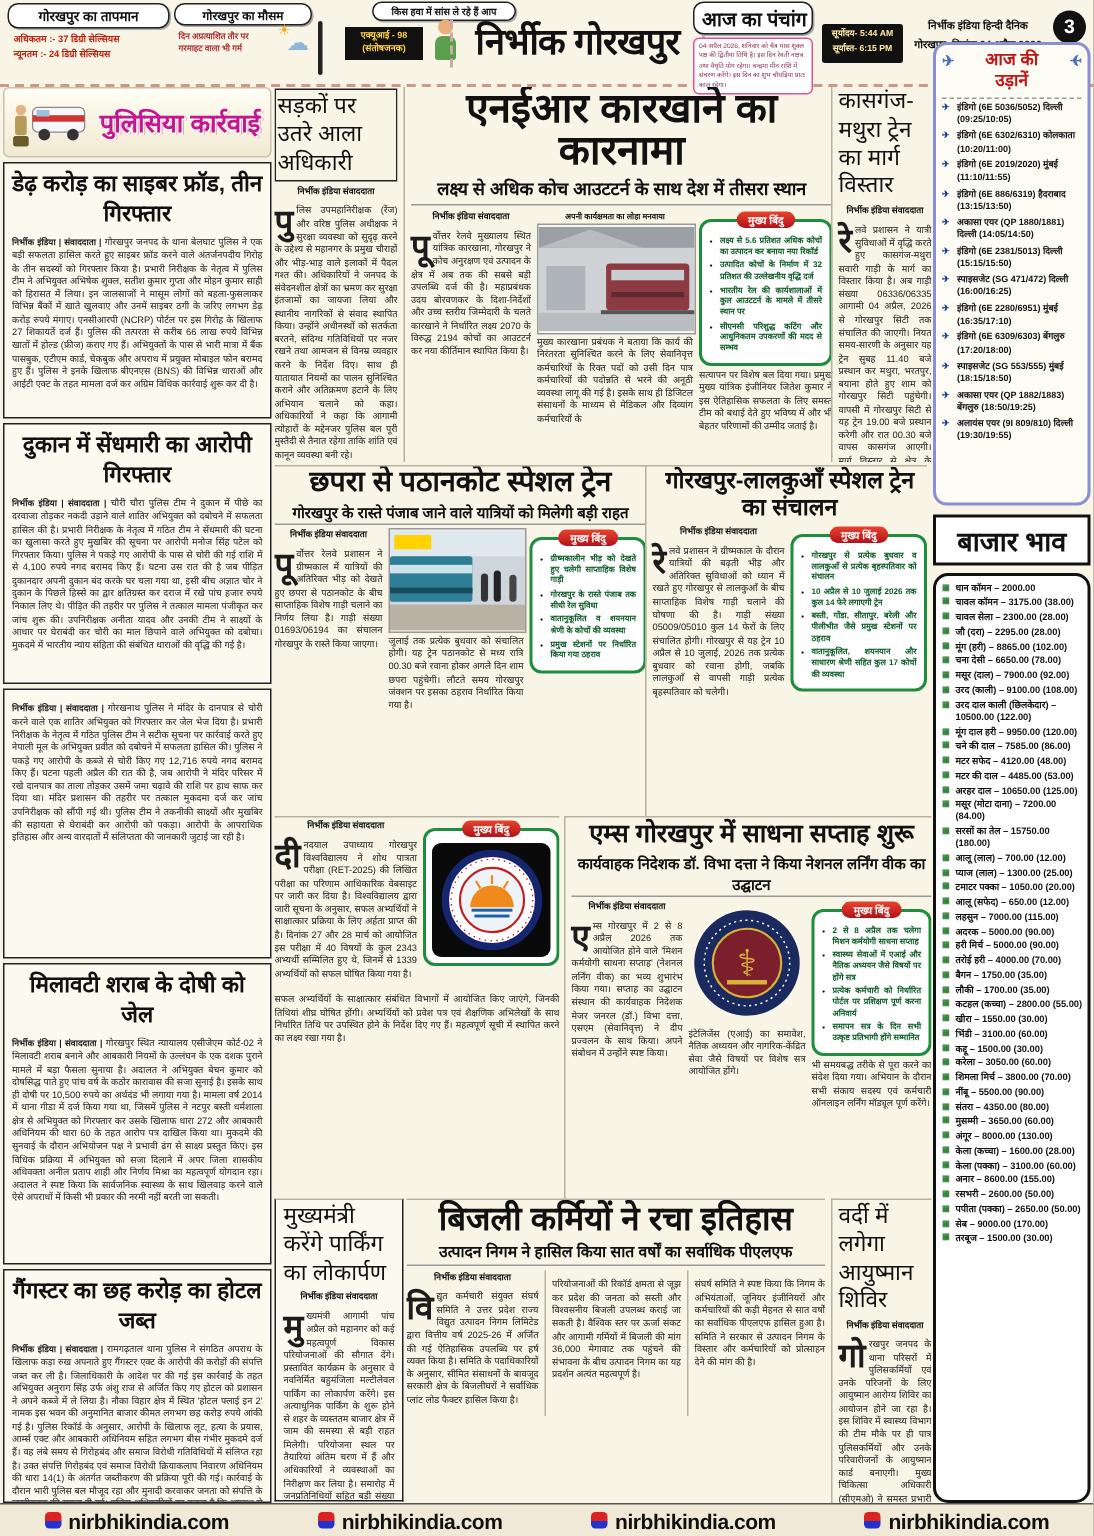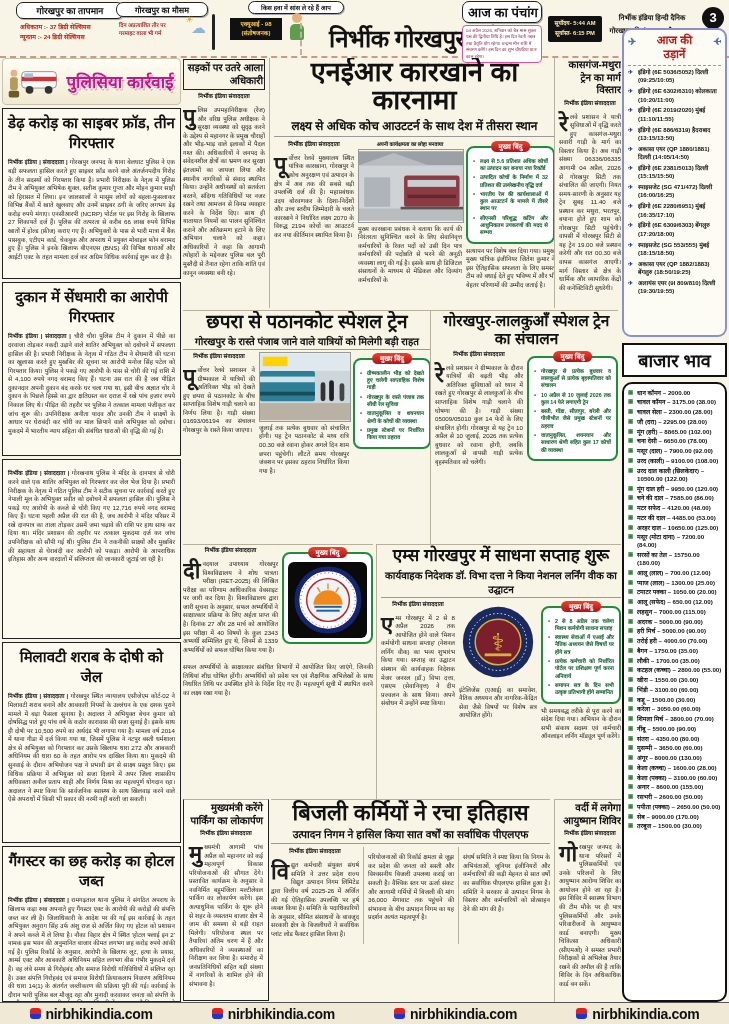--- a/index.html
+++ b/index.html
@@ -2,39 +2,39 @@
 <html lang="hi"><head>
 <meta charset="utf-8">
 <style>
   html,body{margin:0;padding:0;background:#9a958a;}
   .page{position:relative;width:729px;height:1024px;margin:0 auto;background:#f8f4e6;
         font-family:"Liberation Sans",sans-serif;color:#111;overflow:hidden;}
   
   .hdr{position:absolute;top:0;left:0;width:729px;height:56px;border-bottom:2px dashed #c98;}
   .pill{border:1.5px solid #222;border-radius:7px;background:#fff;padding:1px 5px;
         font-weight:700;white-space:nowrap;box-shadow:1px 1px 0 #aaa;text-align:center;}
-  .hd-temp{position:absolute;left:16px;top:2px;width:108px;}
+  .hd-temp{position:absolute;left:5px;top:2px;width:108px;}
   .hd-temp .pill{font-size:9px;}
   .hd-lines{font-size:6.2px;color:#b21;font-weight:700;margin-top:3px;line-height:1.6;padding-left:4px;}
   .hd-weather{position:absolute;left:116px;top:2px;width:92px;}
   .hd-weather .pill{font-size:8px;}
   .hd-weather-text{font-size:5.6px;color:#a33;font-weight:700;margin-top:4px;width:58px;line-height:1.5;padding-left:3px;}
   .wicon{position:absolute;right:2px;top:17px;font-size:15px;color:#8fb6d9;}
   .wsun{position:absolute;right:14px;top:12px;font-size:10px;color:#f6a818;}
   .aqi-pole{position:absolute;left:212px;top:14px;width:3px;height:36px;background:#222;border-radius:2px;}
   .hd-aqi-title{position:absolute;left:248px;top:1px;width:96px;}
   .hd-aqi-title .pill{font-size:6.4px;}
   .aqi-black{position:absolute;left:230px;top:18px;width:50px;background:#111;color:#ffd24d;
              font-size:6px;font-weight:700;text-align:center;line-height:1.5;padding:2px 1px;}
   .person{position:absolute;left:288px;top:13px;width:18px;height:30px;}
   .person .ph{width:10px;height:10px;border-radius:50%;background:#e8b07e;margin:0 auto;}
   .person .pb{width:14px;height:16px;border-radius:5px 5px 2px 2px;background:#5d9e4c;margin:1px auto 0;}
   .masthead{position:absolute;left:300px;top:13px;width:150px;text-align:center;
             font-size:24px;font-weight:800;letter-spacing:-0.5px;border-left:2px dashed #caa;
-            border-right:2px dashed #caa;padding:3px 20px;line-height:1.1;margin-top:10px;}
+            border-right:2px dashed #caa;padding:3px 8px;line-height:1.1;}
   .hd-panchang{position:absolute;left:462px;top:1px;width:80px;}
   .hd-panchang .pill{font-size:13px;}
   .panchang-box{margin-top:2px;border:1.2px solid #e0529c;border-radius:4px;background:#fff;
                 font-size:4.4px;line-height:1.45;color:#8a2b4a;padding:2px 3px;height:32px;overflow:hidden;}
   .sunbox{position:absolute;left:548px;top:16px;width:52px;background:#111;color:#ffe9a8;
           font-size:5.8px;font-weight:700;text-align:center;line-height:1.7;padding:3px 1px;border-radius:2px;}
   .edition{position:absolute;left:604px;top:12px;width:96px;text-align:center;
            font-size:7px;font-weight:700;line-height:1.8;}
   .pageno{position:absolute;left:702px;top:7px;width:22px;height:22px;border-radius:50%;
           background:#111;color:#fff;font-size:13px;font-weight:800;text-align:center;line-height:22px;}
@@ -55,21 +55,21 @@
   .dc{float:left;font-size:22px;line-height:.9;font-weight:700;margin:1px 2px 0 0;}
   
   .blk{position:absolute;overflow:hidden;}
   .vsep{border-left:1px solid #b7b09c;padding-left:4px;}
   .hsep{border-top:1px solid #b7b09c;padding-top:1px;}
   .h-mega{font-size:27px;font-weight:800;text-align:center;line-height:1.05;margin:0;}
   .h-sub{font-size:12px;font-weight:700;text-align:center;border-bottom:1px solid #999;padding-bottom:2px;margin:2px 0 3px;}
   .h-big{font-size:19px;font-weight:800;text-align:center;line-height:1.1;margin:0;}
   .h-sub2{font-size:10px;font-weight:700;text-align:center;border-bottom:1px solid #999;padding-bottom:1px;margin:1px 0 2px;}
   .h-med{font-size:15.5px;font-weight:800;text-align:center;line-height:1.15;margin:0 0 2px;}
-  .h-small{font-size:10px;font-weight:700;text-align:right;line-height:1.25;margin:1px 0 2px;}
+  .h-small{font-size:15px;font-weight:400;text-align:left;line-height:1.25;margin:1px 0 2px;}
   .cols{display:flex;gap:4px;}
   .photo-cap{font-size:5.3px;font-weight:700;text-align:center;margin-bottom:1px;}
   .photo{width:100%;border:1px solid #999;display:block;}
   
   .kp{position:relative;border:2px solid #1e8e3e;border-radius:8px;background:#fff;
       padding:8px 5px 3px;margin-top:6px;}
   .kp-tab{position:absolute;top:-7px;left:50%;transform:translateX(-50%);
           background:linear-gradient(#e8442e,#b3121a);color:#fff;font-size:7px;font-weight:700;
           padding:1px 8px;border-radius:6px;white-space:nowrap;}
   .kp-item{font-size:5.4px;color:#0f5c28;font-weight:600;margin:2px 0;padding-left:7px;

